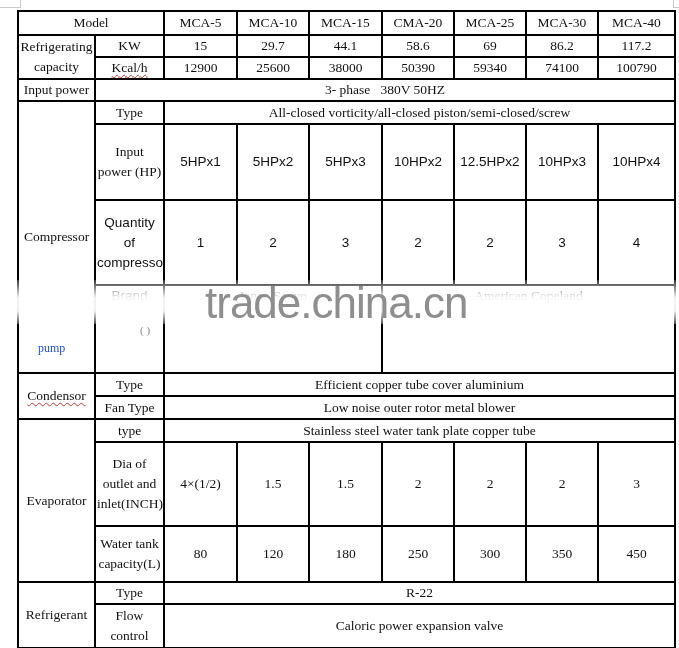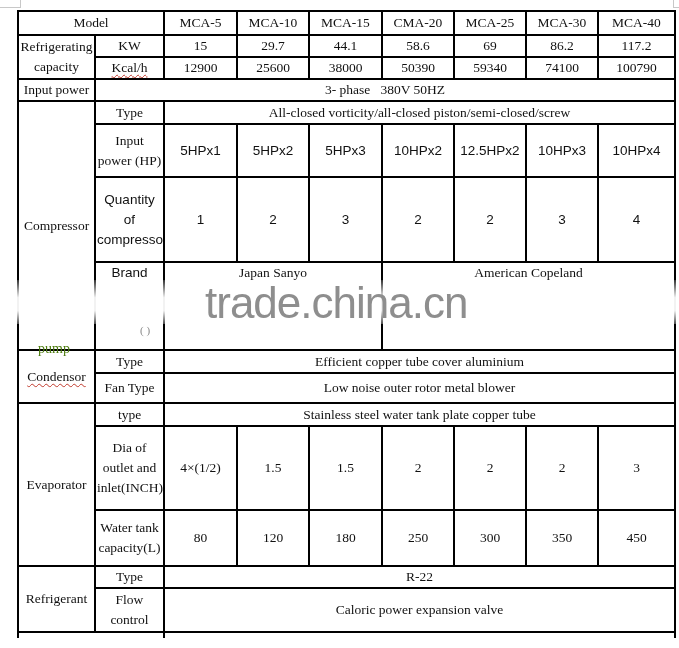--- a/index.html
+++ b/index.html
@@ -16,21 +16,21 @@
   td.left { text-align: left; }
   td.sans { font-family: Liberation Sans, sans-serif; font-size: 13.5px; }
   .squiggle { text-decoration: underline wavy #c0392b; text-decoration-thickness: 1px;
               text-underline-offset: 2px; }
   .watermark { position: absolute; left: 0; top: 276px; width: 679px; height: 62px;
                pointer-events: none; }
   .watermark .blur { position: absolute; left: 0; top: 4px; width: 679px; height: 44px;
                      background: linear-gradient(to bottom, rgba(255,255,255,0.2), rgba(255,255,255,0.95) 40%, rgba(255,255,255,0.95) 70%, rgba(255,255,255,0.3)); }
   .watermark .wm-text { position: absolute; left: 205px; top: 2px; font-family: "Liberation Sans", "DejaVu Sans", sans-serif;
                         font-size: 44px; color: #8e8e8e; letter-spacing: -1px; line-height: 50px; }
-  .ghost { position: absolute; font-size: 14px; color: #4d7c0f; font-family: "Liberation Serif", serif; }
+  .ghost { position: absolute; font-size: 12px; color: #1d4ed8; font-family: "Liberation Serif", serif; }
 </style>
 </head>
 <body>
 
 <div class="corner-tl"></div>
 <div class="corner-tr"></div>
 
 <table class="spec">
   <colgroup>
     <col style="width:77px">
@@ -81,21 +81,21 @@
   <tr style="height:22px">
     <td class="left">Input power</td>
     <td colspan="8" style="white-space:pre">3- phase   380V 50HZ</td>
   </tr>
 
   <tr style="height:23px">
     <td rowspan="4">Compressor</td>
     <td>Type</td>
     <td colspan="7">All-closed vorticity/all-closed piston/semi-closed/screw</td>
   </tr>
-  <tr style="height:53px">
+  <tr style="height:76px">
     <td>Input power (HP)</td>
     <td class="sans">5HPx1</td>
     <td class="sans">5HPx2</td>
     <td class="sans">5HPx3</td>
     <td class="sans">10HPx2</td>
     <td class="sans">12.5HPx2</td>
     <td class="sans">10HPx3</td>
     <td class="sans">10HPx4</td>
   </tr>
   <tr style="height:85px">
@@ -112,21 +112,21 @@
     <td class="sans" style="vertical-align:top">Brand</td>
     <td colspan="3" style="vertical-align:top">Japan Sanyo</td>
     <td colspan="4" style="vertical-align:top">American Copeland</td>
   </tr>
 
   <tr style="height:23px">
     <td rowspan="2"><span class="squiggle">Condensor</span></td>
     <td>Type</td>
     <td colspan="7">Efficient copper tube cover aluminium</td>
   </tr>
-  <tr style="height:30px">
+  <tr style="height:23px">
     <td>Fan Type</td>
     <td colspan="7">Low noise outer rotor metal blower</td>
   </tr>
 
   <tr style="height:23px">
     <td rowspan="3">Evaporator</td>
     <td>type</td>
     <td colspan="7">Stainless steel water tank plate copper tube</td>
   </tr>
   <tr style="height:84px">

